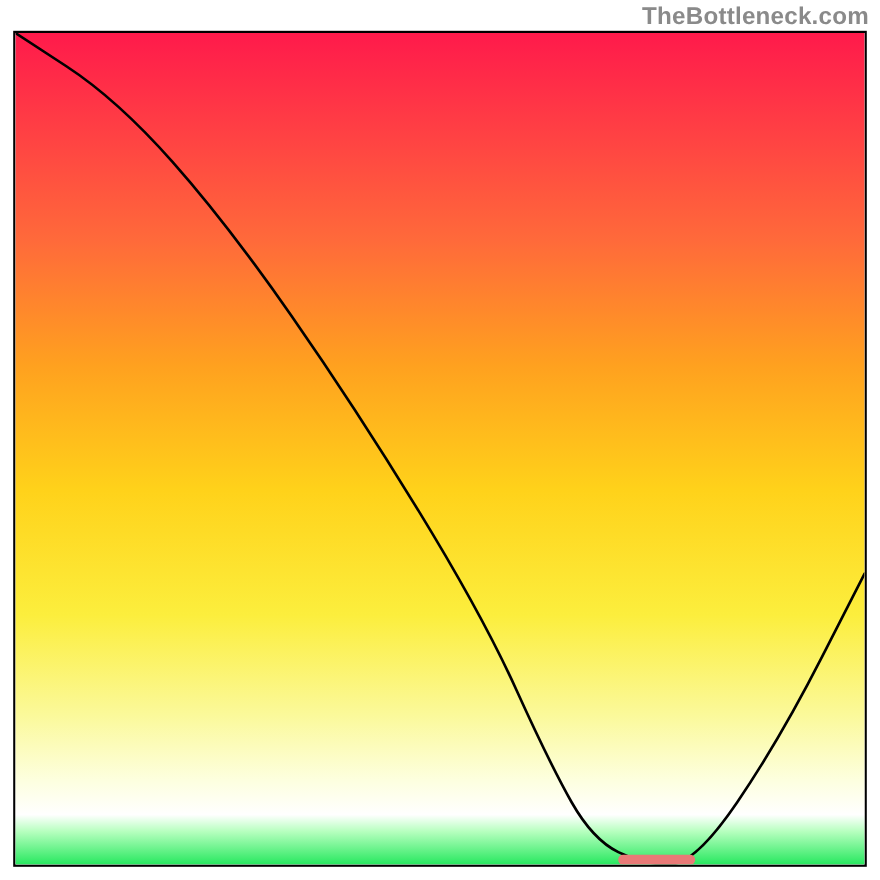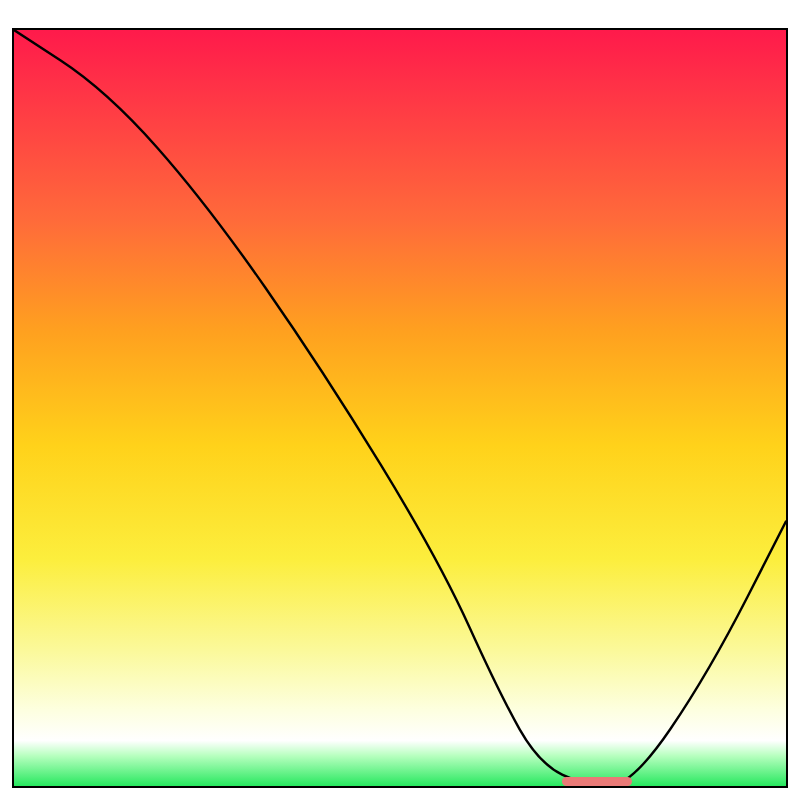--- a/index.html
+++ b/index.html
@@ -65,20 +65,21 @@
     height: 9px;
     border-radius: 5px;
     background: #e97a77;
     bottom: 0px;
   }
 </style>
 </head>
 <body>
 
 <div class="frame">
+  <div class="watermark">TheBottleneck.com</div>
 
   <div class="plot-border">
     <div class="gradient"></div>
 
     <svg class="curve" viewBox="0 0 772 756" preserveAspectRatio="none">
       <path d="M 0 0 Q 0 0 46.32 30.24000000000001 Q 92.64 60.48000000000002 142.82 117.18 Q 193 173.88 250.9 257.03999999999996 Q 308.8 340.2 366.70000000000005 434.70000000000005 Q 424.6 529.2 455.48 597.24 Q 486.36 665.28 505.66 699.3 Q 524.96 733.32 548.12 744.6600000000001 Q 571.28 756 594.44 756 Q 617.6 756 656.2 699.3 Q 694.8000000000001 642.6 733.4000000000001 567 T 772 491.40000000000003" fill="none" stroke="#000" stroke-width="2.4" stroke-linecap="round" stroke-linejoin="round"></path>
     </svg>
 
     <div class="marker" style="left: 548.12px; width: 69.48px; background: rgb(233, 122, 119);"></div>
   </div>

